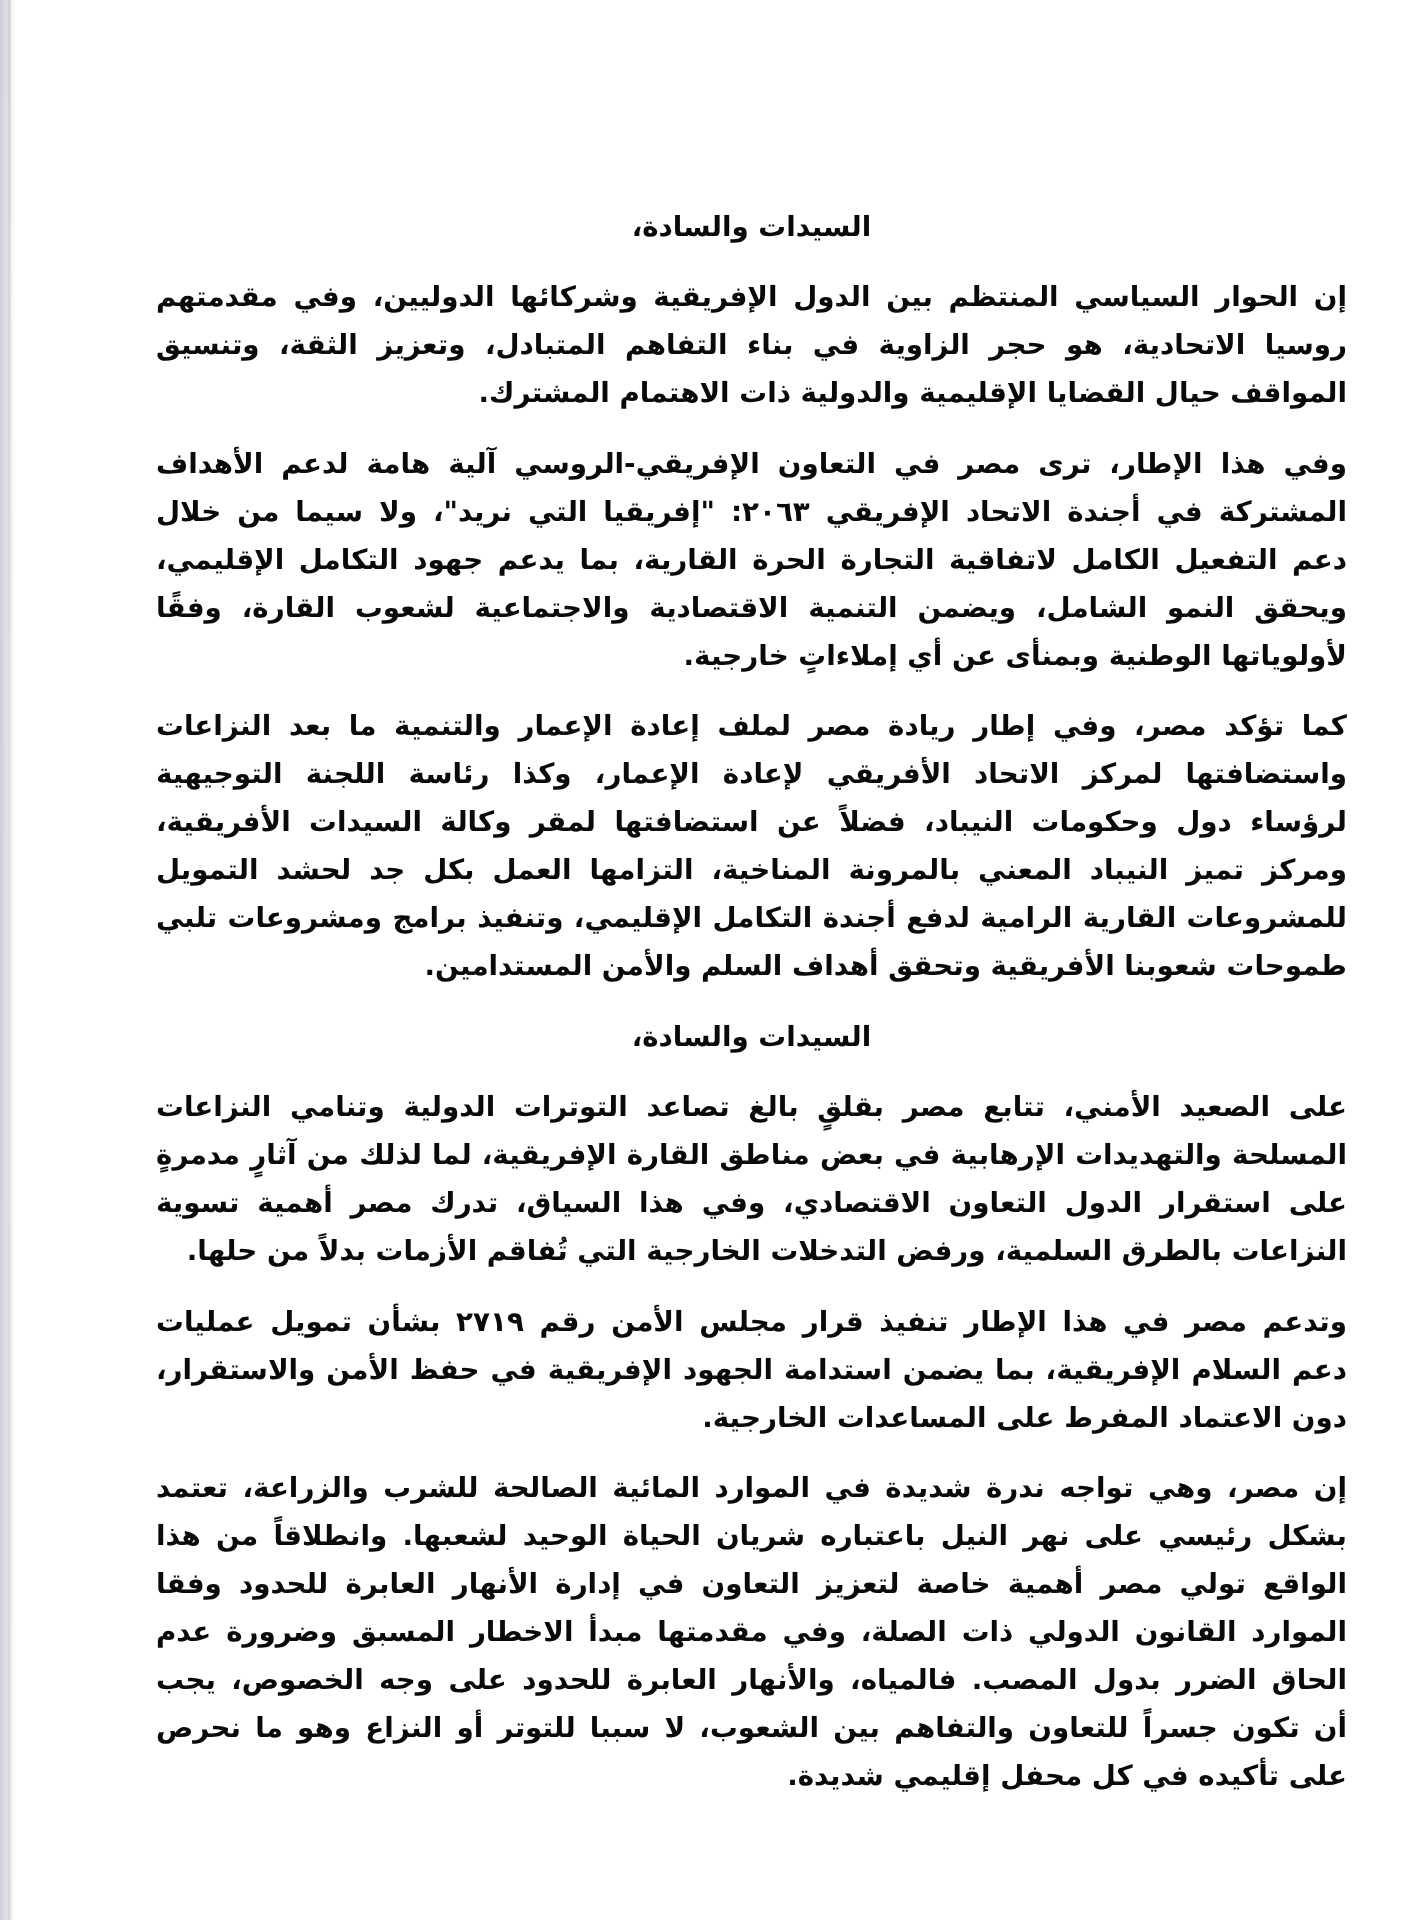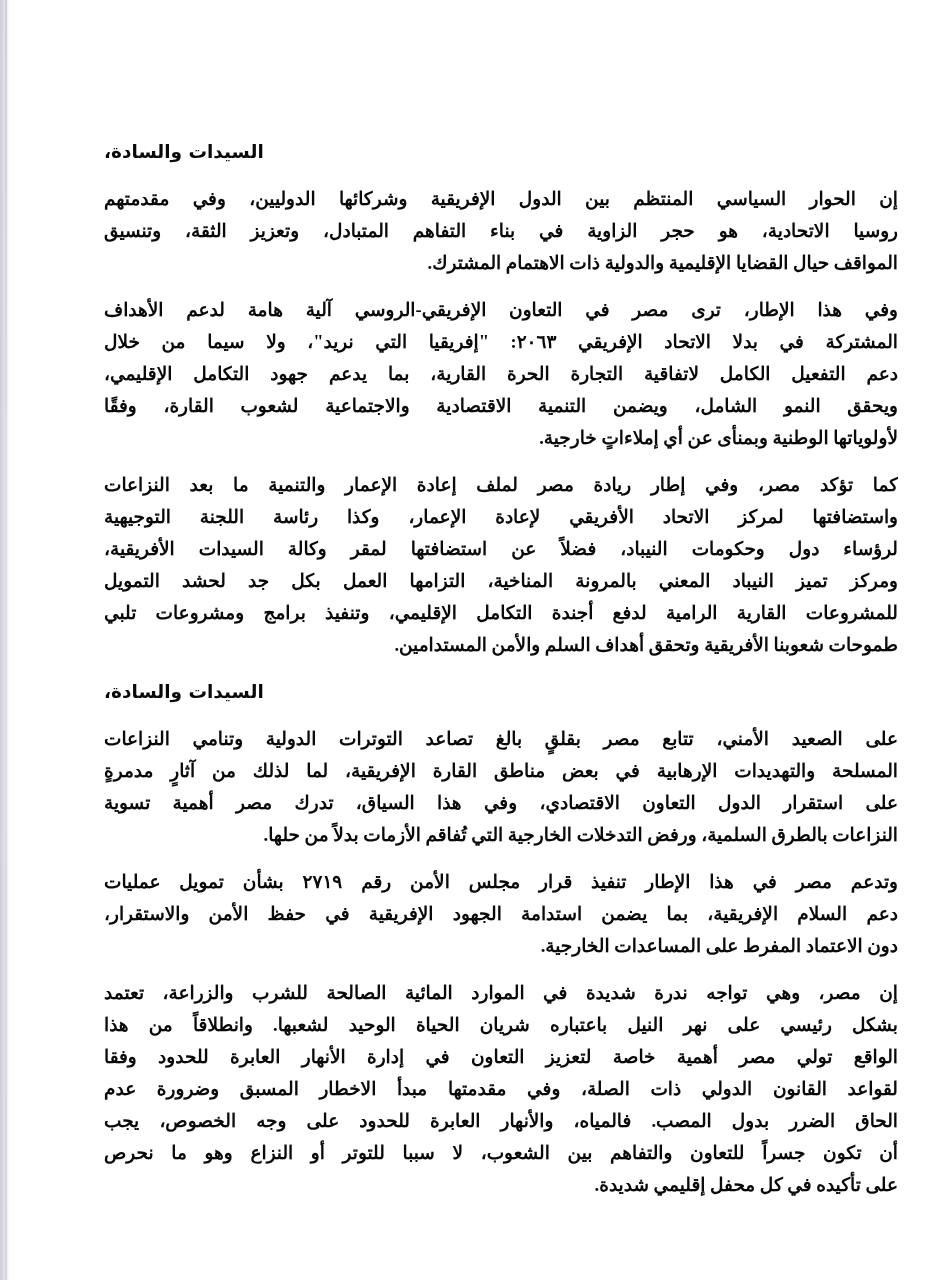--- a/index.html
+++ b/index.html
@@ -34,26 +34,25 @@
     right: 52px;
     left: 104px;
     direction: rtl;
     color: #0a0a0a;
     font-weight: 700;
     font-size: 18.5px;
     line-height: 32px;
     -webkit-font-smoothing: antialiased;
   }
   .heading {
-    text-align: left;
+    text-align: center;
     margin: 0 0 15px 0;
   }
   .paragraph {
     margin: 0 0 15px 0;
-    font-family: Liberation Serif, serif;
   }
   
   .line {
     text-align: justify;
     text-align-last: justify;
     white-space: normal;
     overflow: hidden;
     height: 32px;
   }
   .line.last {
@@ -69,21 +68,21 @@
 
 <div class="document-text" dir="rtl">
     <div class="heading">السيدات والسادة،</div>
     <div class="paragraph">
       <div class="line">إن الحوار السياسي المنتظم بين الدول الإفريقية وشركائها الدوليين، وفي مقدمتهم</div>
       <div class="line">روسيا الاتحادية، هو حجر الزاوية في بناء التفاهم المتبادل، وتعزيز الثقة، وتنسيق</div>
       <div class="line last">المواقف حيال القضايا الإقليمية والدولية ذات الاهتمام المشترك.</div>
     </div>
     <div class="paragraph">
       <div class="line">وفي هذا الإطار، ترى مصر في التعاون الإفريقي-الروسي آلية هامة لدعم الأهداف</div>
-      <div class="line">المشتركة في بدلا الاتحاد الإفريقي ٢٠٦٣: "إفريقيا التي نريد"، ولا سيما من خلال</div>
+      <div class="line">المشتركة في أجندة الاتحاد الإفريقي ٢٠٦٣: "إفريقيا التي نريد"، ولا سيما من خلال</div>
       <div class="line">دعم التفعيل الكامل لاتفاقية التجارة الحرة القارية، بما يدعم جهود التكامل الإقليمي،</div>
       <div class="line">ويحقق النمو الشامل، ويضمن التنمية الاقتصادية والاجتماعية لشعوب القارة، وفقًا</div>
       <div class="line last">لأولوياتها الوطنية وبمنأى عن أي إملاءاتٍ خارجية.</div>
     </div>
     <div class="paragraph">
       <div class="line">كما تؤكد مصر، وفي إطار ريادة مصر لملف إعادة الإعمار والتنمية ما بعد النزاعات</div>
       <div class="line">واستضافتها لمركز الاتحاد الأفريقي لإعادة الإعمار، وكذا رئاسة اللجنة التوجيهية</div>
       <div class="line">لرؤساء دول وحكومات النيباد، فضلاً عن استضافتها لمقر وكالة السيدات الأفريقية،</div>
       <div class="line">ومركز تميز النيباد المعني بالمرونة المناخية، التزامها العمل بكل جد لحشد التمويل</div>
       <div class="line">للمشروعات القارية الرامية لدفع أجندة التكامل الإقليمي، وتنفيذ برامج ومشروعات تلبي</div>
@@ -98,18 +97,18 @@
     </div>
     <div class="paragraph">
       <div class="line">وتدعم مصر في هذا الإطار تنفيذ قرار مجلس الأمن رقم ٢٧١٩ بشأن تمويل عمليات</div>
       <div class="line">دعم السلام الإفريقية، بما يضمن استدامة الجهود الإفريقية في حفظ الأمن والاستقرار،</div>
       <div class="line last">دون الاعتماد المفرط على المساعدات الخارجية.</div>
     </div>
     <div class="paragraph">
       <div class="line">إن مصر، وهي تواجه ندرة شديدة في الموارد المائية الصالحة للشرب والزراعة، تعتمد</div>
       <div class="line">بشكل رئيسي على نهر النيل باعتباره شريان الحياة الوحيد لشعبها. وانطلاقاً من هذا</div>
       <div class="line">الواقع تولي مصر أهمية خاصة لتعزيز التعاون في إدارة الأنهار العابرة للحدود وفقا</div>
-      <div class="line">لقواعد القانون الدولي ذات الصلة، وفي مقدمتها مبدأ الاخطار المسبق وضرورة عدم</div>
+      <div class="line">الموارد القانون الدولي ذات الصلة، وفي مقدمتها مبدأ الاخطار المسبق وضرورة عدم</div>
       <div class="line">الحاق الضرر بدول المصب. فالمياه، والأنهار العابرة للحدود على وجه الخصوص، يجب</div>
       <div class="line">أن تكون جسراً للتعاون والتفاهم بين الشعوب، لا سببا للتوتر أو النزاع وهو ما نحرص</div>
       <div class="line last">على تأكيده في كل محفل إقليمي شديدة.</div>
     </div>
   </div>
 
 </body></html>

